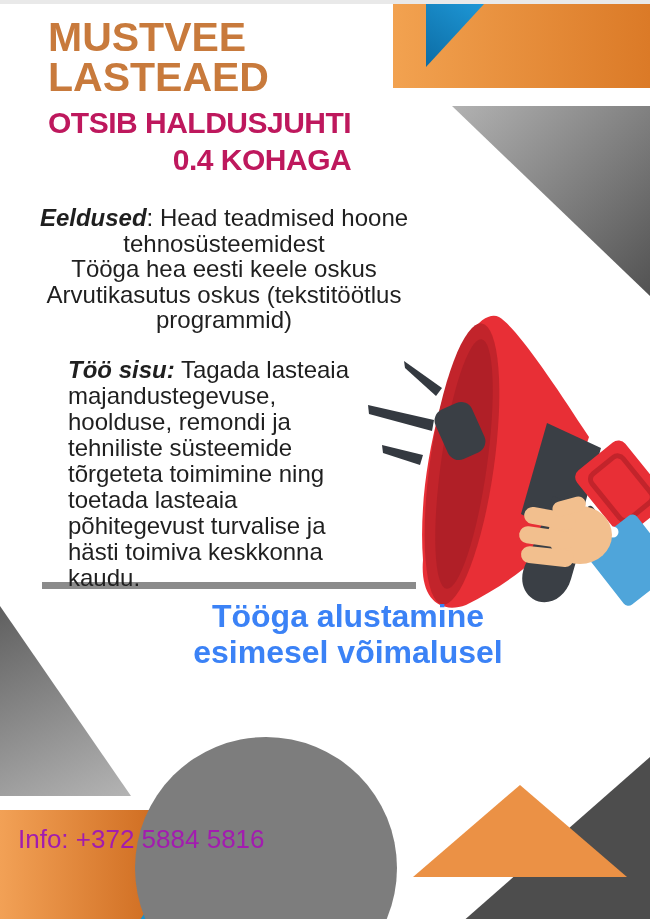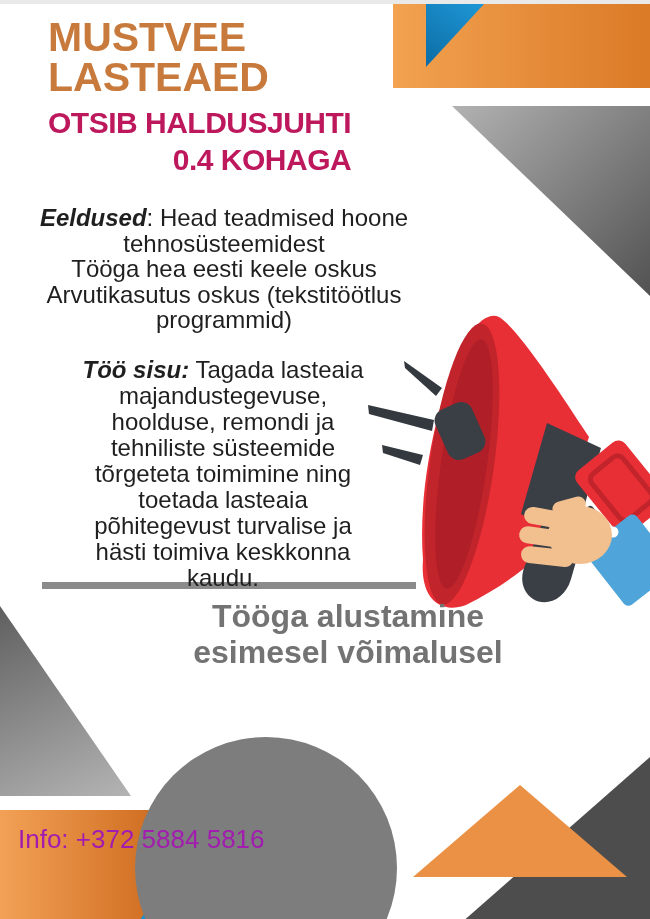--- a/index.html
+++ b/index.html
@@ -41,25 +41,25 @@
   .title{position:absolute;left:48px;top:13px;margin:0;
     font-size:41px;line-height:40px;font-weight:800;color:#C87A3C;
     white-space:pre-line;letter-spacing:0;}
   .subtitle{position:absolute;left:48px;top:100px;margin:0;
     font-size:30px;line-height:37px;font-weight:800;color:#be185d;
     white-space:pre-line;letter-spacing:-0.5px;text-align:right;}
   .req{position:absolute;left:2px;top:201px;width:444px;margin:0;
     text-align:center;font-size:24px;line-height:25.5px;color:#1F1F1F;
     white-space:pre-line;}
   .job{position:absolute;left:68px;top:353px;width:310px;margin:0;
-    text-align:center;font-size:24px;line-height:26px;color:#1F1F1F;}
+    font-size:24px;line-height:26px;color:#1F1F1F;}
   .lead{font-weight:bold;font-style:italic;}
   .start{position:absolute;left:158px;top:594px;width:380px;margin:0;
     text-align:center;font-size:32px;line-height:36px;font-weight:800;
-    color:#737373;white-space:pre-line;}
+    color:#3b82f6;white-space:pre-line;}
   .cv{position:absolute;left:18px;top:731px;margin:0;
     font-size:37px;line-height:37px;font-weight:800;color:#F4555B;
     white-space:pre-line;letter-spacing:-0.5px;z-index:3;}
   .info{position:absolute;left:18px;top:820px;margin:0;
     font-size:26px;color:#a21caf;z-index:3;}
 </style>
 </head>
 <body>
 
 <div class="page">

